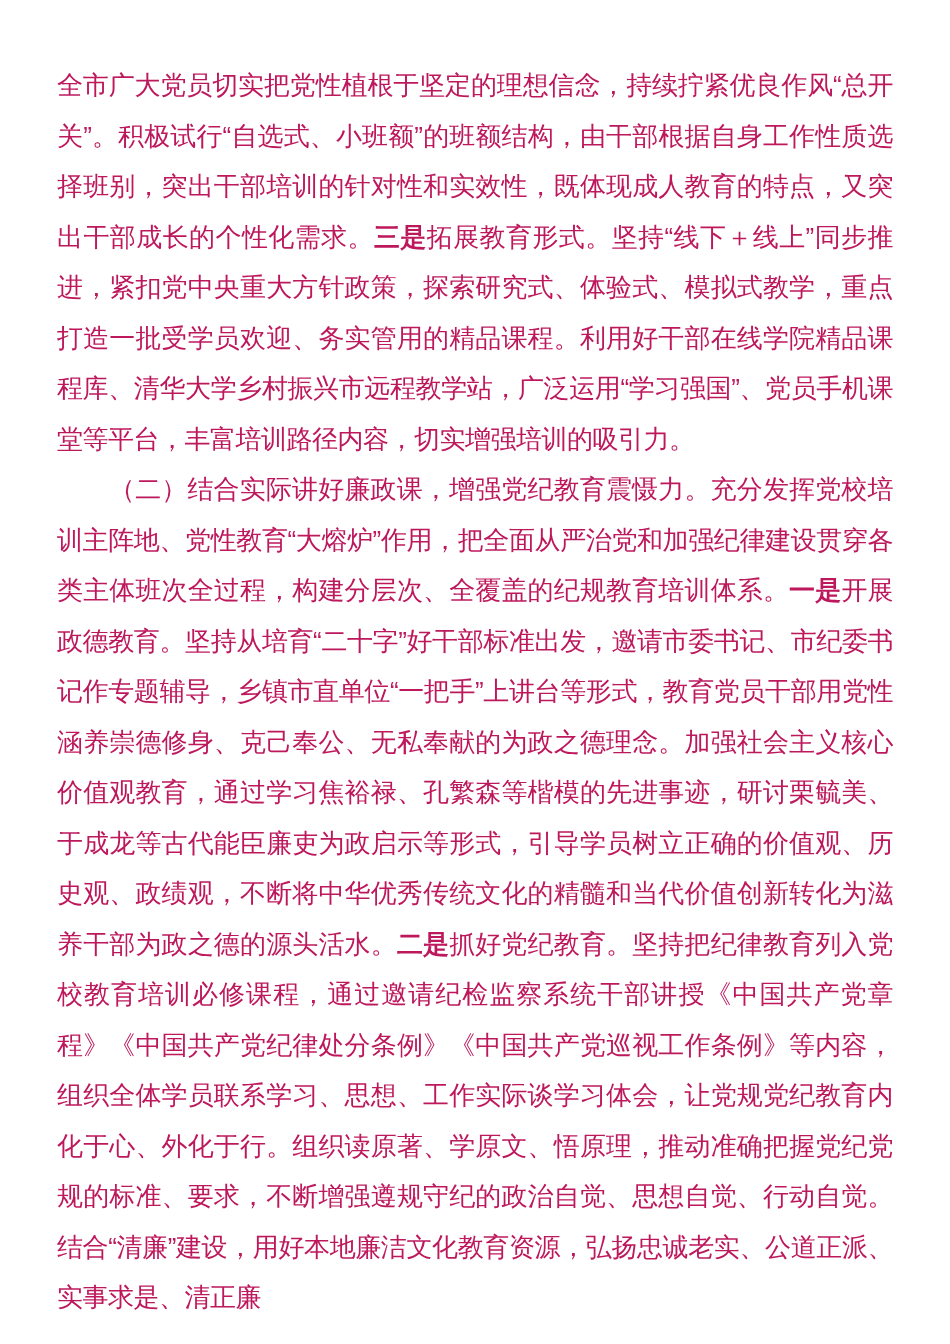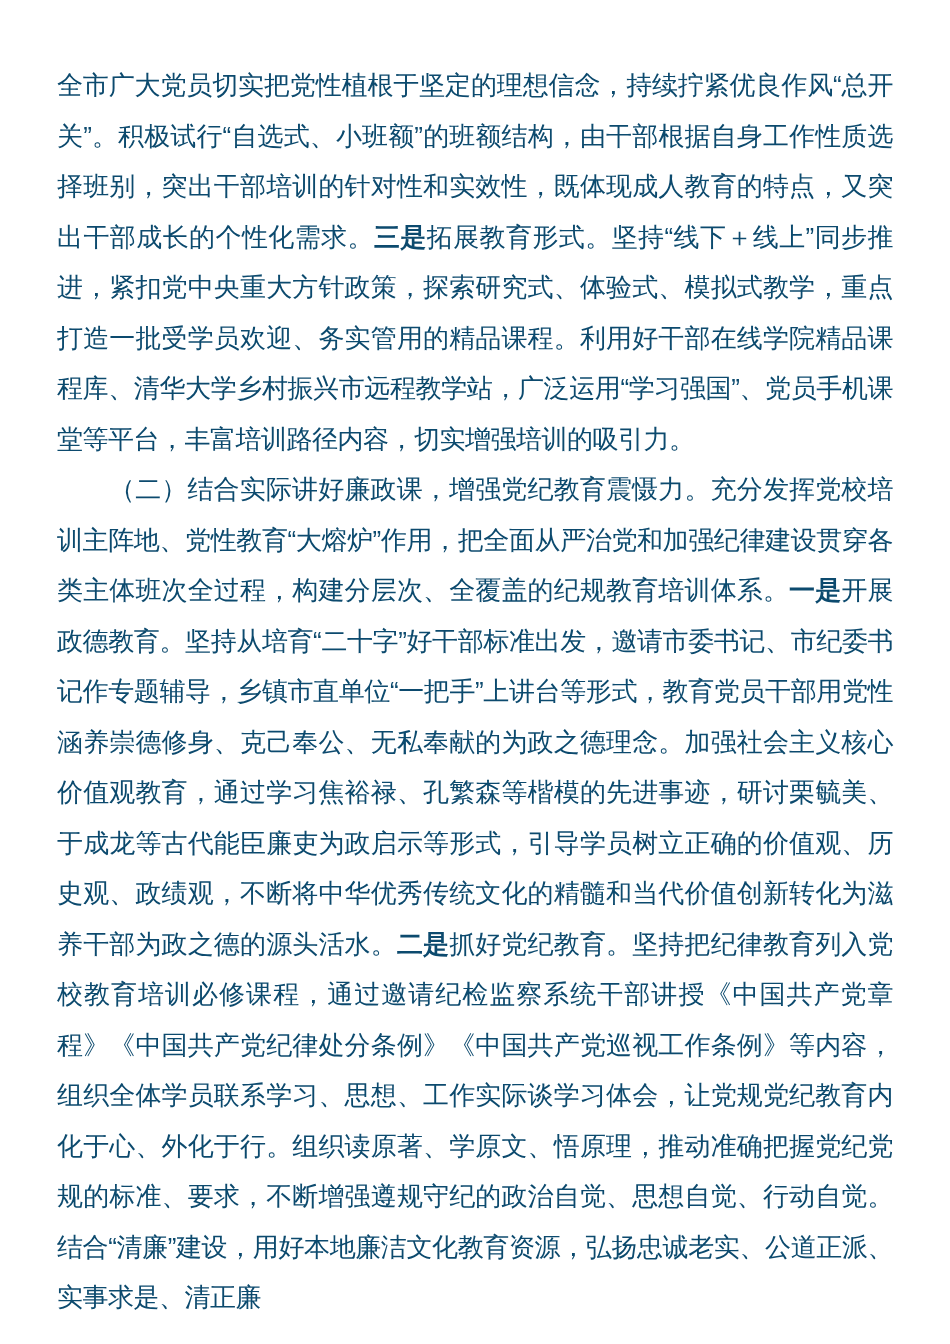--- a/index.html
+++ b/index.html
@@ -23,21 +23,21 @@
     width: 836px;
   }
   .para {
     margin: 0;
     font-size: 26px;
     letter-spacing: -0.5px;
     line-height: 50.5px;
     text-align: justify;
     text-justify: inter-ideograph;
     word-break: break-all;
-    color: #0c4a6e;
+    color: #be185d;
   }
   .para.indent {
     text-indent: 2em;
   }
   .run {
     font-weight: 400;
   }
   .run.bold {
     font-weight: 700;
   }

